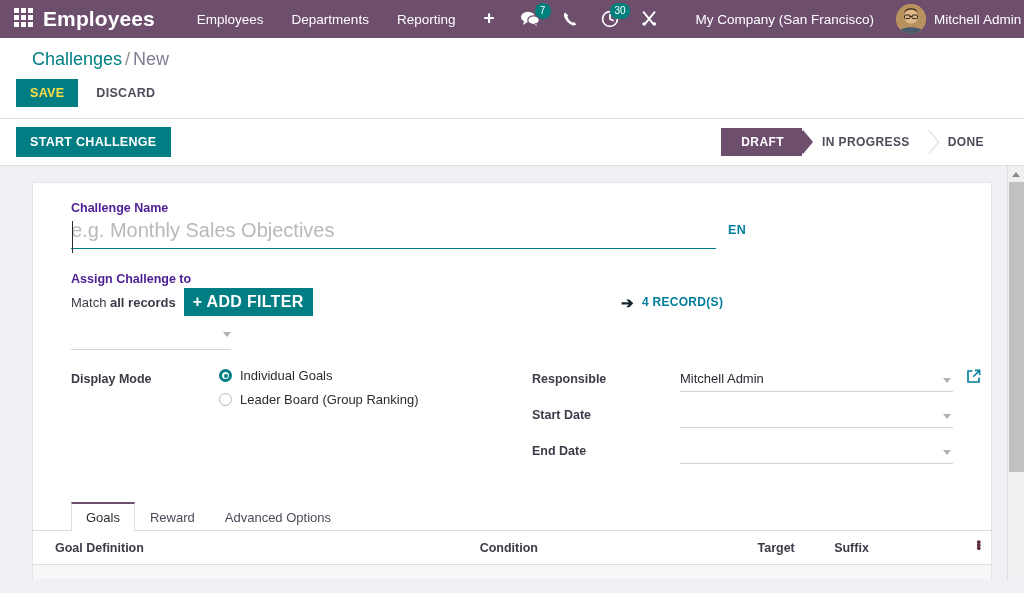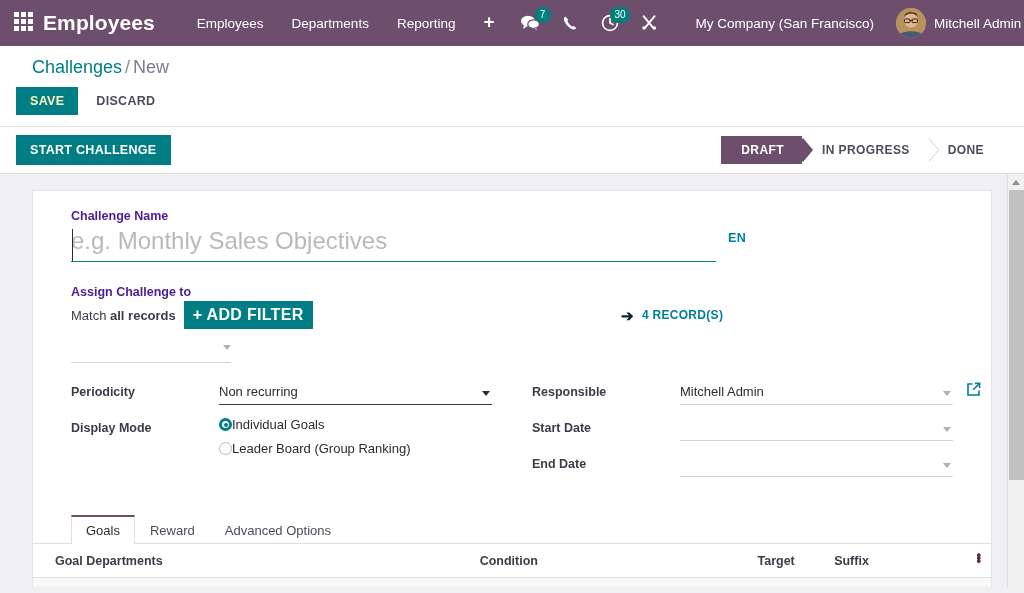--- a/index.html
+++ b/index.html
@@ -8,21 +8,21 @@
     margin: 0; padding: 0;
     width: 1024px; height: 593px;
     overflow: hidden;
     font-family: "Liberation Sans", sans-serif;
     background: #f0eff4;
     color: #374151;
   }
 
   
   .navbar {
-    height: 46px;
+    height: 38px;
     background: #71639e;
     background: #6d4e6d;
     display: flex;
     align-items: center;
     padding: 0 14px 0 8px;
     color: #ffffff;
     position: relative;
   }
   .apps-grid {
     width: 22px; height: 22px;
@@ -119,21 +119,21 @@
   .bc-current { color: #7d7d92; }
   .action-row {
     padding: 9px 16px 11px 16px;
     display: flex;
     align-items: center;
     gap: 6px;
     border-bottom: 1px solid #dededf;
   }
   .btn-save {
     background: #017e84;
-    color: #fef9c3;
+    color: #fde047;
     border: 1px solid #017e84;
     font-size: 12.5px;
     font-weight: bold;
     padding: 6px 13px;
     cursor: pointer;
     letter-spacing: 0.3px;
   }
   .btn-discard {
     background: transparent;
     color: #4c4c5a;
@@ -238,21 +238,21 @@
   
   .name-row { display: flex; align-items: flex-start; gap: 0; }
   .name-field {
     flex: 0 0 645px;
     position: relative;
   }
   .name-input {
     width: 100%;
     border: none;
     border-bottom: 1px solid #017e84;
-    font-size: 24px;
+    font-size: 20px;
     font-family: "Liberation Sans", sans-serif;
     color: #2b2b33;
     padding: 2px 0 6px 0;
     outline: none;
     background: transparent;
   }
   .name-input::placeholder { color: #b9b9bd; }
   .caret {
     position: absolute;
     left: 1px; top: 4px;
@@ -346,21 +346,21 @@
   .sel-line .caret-dn {
     position: absolute; right: 2px; top: 10px;
     border-left: 4px solid transparent;
     border-right: 4px solid transparent;
     border-top: 5px solid #2b2b33;
   }
   .sel-line.light .caret-dn { border-top-color: #b0b0b6; }
   .radio-row {
     display: flex;
     align-items: center;
-    gap: 0;
+    gap: 8px;
     margin-bottom: 9px;
     cursor: pointer;
   }
   .radio {
     width: 13px; height: 13px;
     border-radius: 50%;
     border: 1px solid #b6b6bc;
     background: #ffffff;
     flex-shrink: 0;
     position: relative;
@@ -594,29 +594,20 @@
               <span>4 RECORD(S)</span>
             </div>
           </div>
           <div class="filter-empty-select">
             <span class="caret-dn"></span>
           </div>
         </div>
 
         <div class="field-grid">
           <div class="field-col left">
-            <div class="field-row">
-              <div class="field-label">Periodicity</div>
-              <div class="field-value">
-                <div class="sel-line">
-                  <span>Non recurring</span>
-                  <span class="caret-dn"></span>
-                </div>
-              </div>
-            </div>
             <div class="field-row">
               <div class="field-label">Display Mode</div>
               <div class="field-value">
                 <div class="radio-row">
                   <span class="radio checked"></span>
                   <span class="radio-label">Individual Goals</span>
                 </div>
                 <div class="radio-row">
                   <span class="radio"></span>
                   <span class="radio-label">Leader Board (Group Ranking)</span>
@@ -666,21 +657,21 @@
 
       <div class="notebook">
         <div class="tabs">
           <div class="tab active">Goals</div>
           <div class="tab">Reward</div>
           <div class="tab">Advanced Options</div>
         </div>
         <table class="x2m-table">
           <thead>
             <tr>
-              <th class="col-def">Goal Departments</th>
+              <th class="col-def">Goal Definition</th>
               <th class="col-cond">Condition</th>
               <th class="col-target">Target</th>
               <th class="col-suffix">Suffix</th>
               <th class="col-opt">
                 <span class="dots-icon"><span>•</span><span>•</span><span>•</span></span>
               </th>
             </tr>
           </thead>
           <tbody>
             <tr class="add-line-row">

